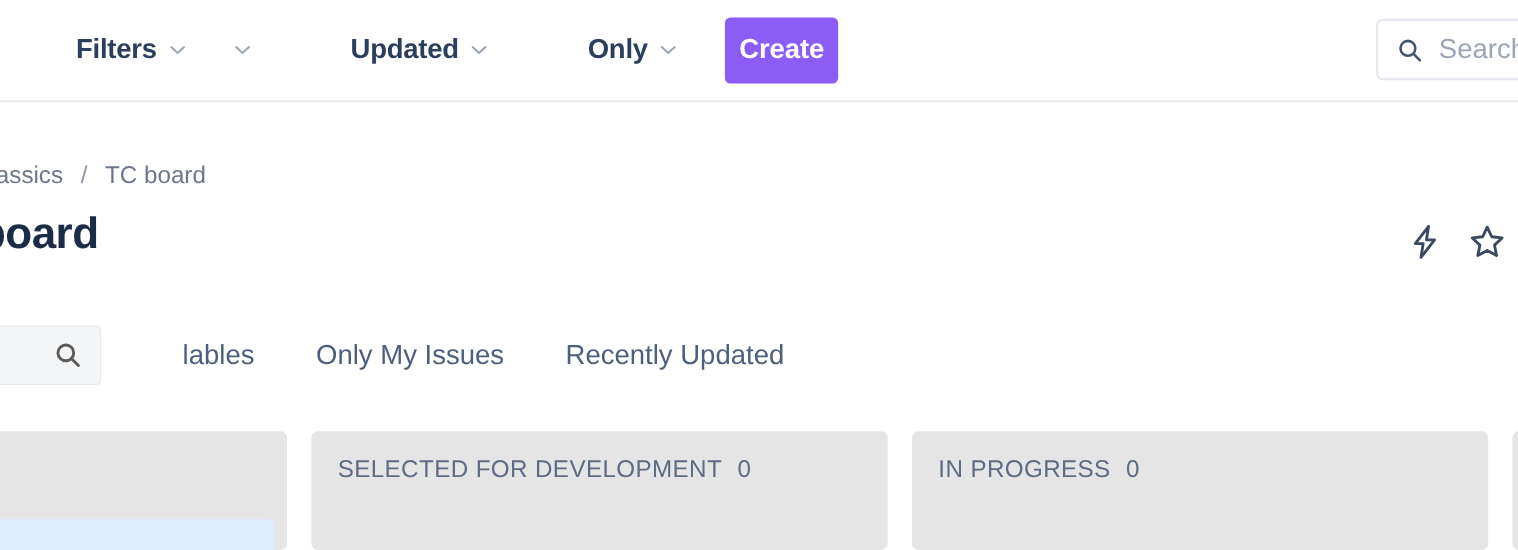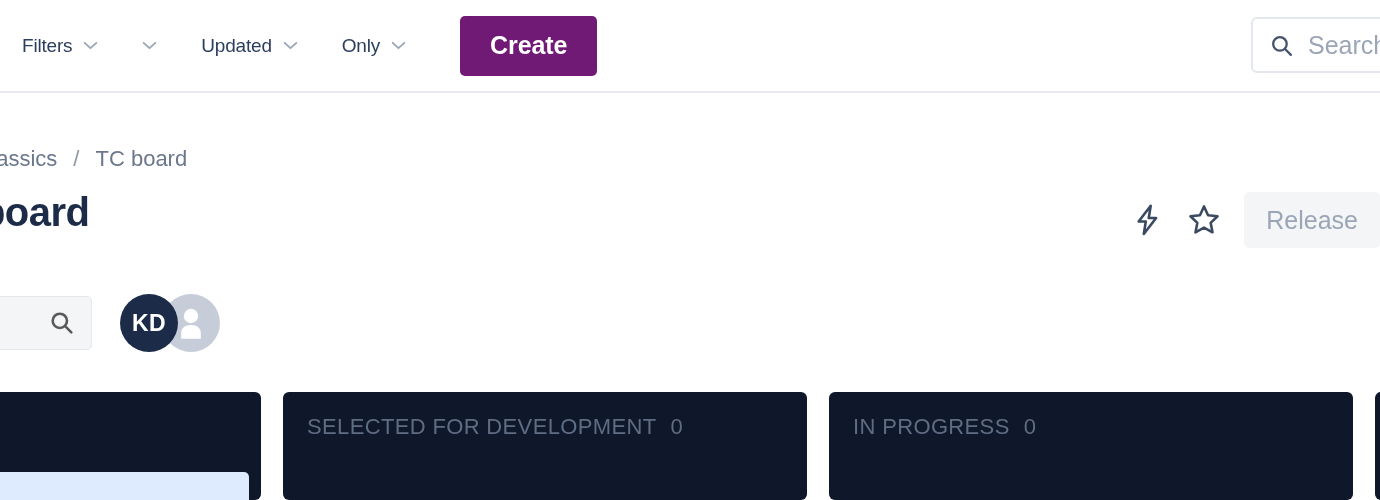--- a/index.html
+++ b/index.html
@@ -41,37 +41,38 @@
   .nav-item {
     display: flex;
     align-items: center;
     gap: 11px;
     padding: 8px 22px 8px 0px;
     margin-right: 22px;
     cursor: pointer;
     white-space: nowrap;
   }
   .nav-item-label {
-    font-size: 19px;
-    font-weight: 400;
+    font-size: 25px;
+    font-weight: 700;
     color: #2c3e5d;
     letter-spacing: -0.2px;
+    margin-left: 47px;
   }
   .chev {
     width: 15px; height: 9px;
     flex: 0 0 auto;
     color: #9aa5b6;
   }
   .chev svg { display: block; width: 100%; height: 100%; }
 
   .create-btn {
-    margin-left: 10px;
+    margin-left: 0;
     height: 60px;
-    padding: 0 30px;
-    background: #701a75;
+    padding: 0 13px;
+    background: #8b5cf6;
     border: none;
     border-radius: 5px;
     color: #ffffff;
     font-family: "Liberation Sans", sans-serif;
     font-size: 25px;
     font-weight: 700;
     letter-spacing: -0.1px;
     cursor: pointer;
     display: flex;
     align-items: center;
@@ -259,21 +260,21 @@
     left: -263px;
     top: 392px;
     width: 1700px;
     height: 112px;
     display: flex;
     gap: 22px;
   }
   .column {
     width: 524px;
     flex: 0 0 524px;
-    background: #0f172a;
+    background: #e5e5e5;
     border-radius: 6px;
     padding: 22px 24px 0 24px;
     position: relative;
     overflow: hidden;
     height: 108px;
   }
   .col-head {
     display: flex;
     align-items: center;
     gap: 14px;
@@ -369,45 +370,40 @@
       <button class="icon-btn">
         <svg width="30" height="32" viewBox="0 0 24 26">
             <path d="M14.2 1.4 L4.4 14.2 L10.2 14.2 L8.6 24.4 L18.6 11.4 L12.6 11.4 Z" fill="none" stroke="currentColor" stroke-width="2.1" stroke-linejoin="round"></path>
           </svg>
       </button>
       <button class="icon-btn">
         <svg width="32" height="32" viewBox="0 0 26 26">
             <path d="M13 2 L16.3 9.1 L24 10 L18.4 15.3 L19.9 23 L13 19.2 L6.1 23 L7.6 15.3 L2 10 L9.7 9.1 Z" fill="none" stroke="currentColor" stroke-width="2.1" stroke-linejoin="round"></path>
           </svg>
       </button>
-      <button class="release-btn">Release</button>
     </div>
   </div>
 
   <div class="filterbar">
 
     <div class="board-search">
       <span class="mag2">
         <svg viewBox="0 0 24 24">
             <circle cx="10" cy="10" r="6.6" fill="none" stroke="currentColor" stroke-width="2.4"></circle>
             <line x1="14.9" y1="14.9" x2="20.6" y2="20.6" stroke="currentColor" stroke-width="2.4" stroke-linecap="round"></line>
           </svg>
       </span>
     </div>
 
-    <div class="avatars">
-      <div class="avatar kd">KD</div>
-      <div class="avatar anon">
-        <svg viewBox="0 0 24 24" fill="currentColor">
-            <circle cx="12" cy="8" r="4.1"></circle>
-            <path d="M12 13.2 c-3.6 0 -5.6 2.0 -5.6 4.4 v3.4 h11.2 v-3.4 c0 -2.4 -2.0 -4.4 -5.6 -4.4 z"></path>
-          </svg>
-      </div>
-    </div>
-
+
+    <div class="filter-chips">
+      <button class="filter-chip">lables</button>
+      <button class="filter-chip">Only My Issues</button>
+      <button class="filter-chip">Recently Updated</button>
+    </div>
   </div>
 
   <div class="board">
 
     <div class="column">
       <div class="col-head">
         
         
       </div>
       <div class="card-placeholder"></div>

